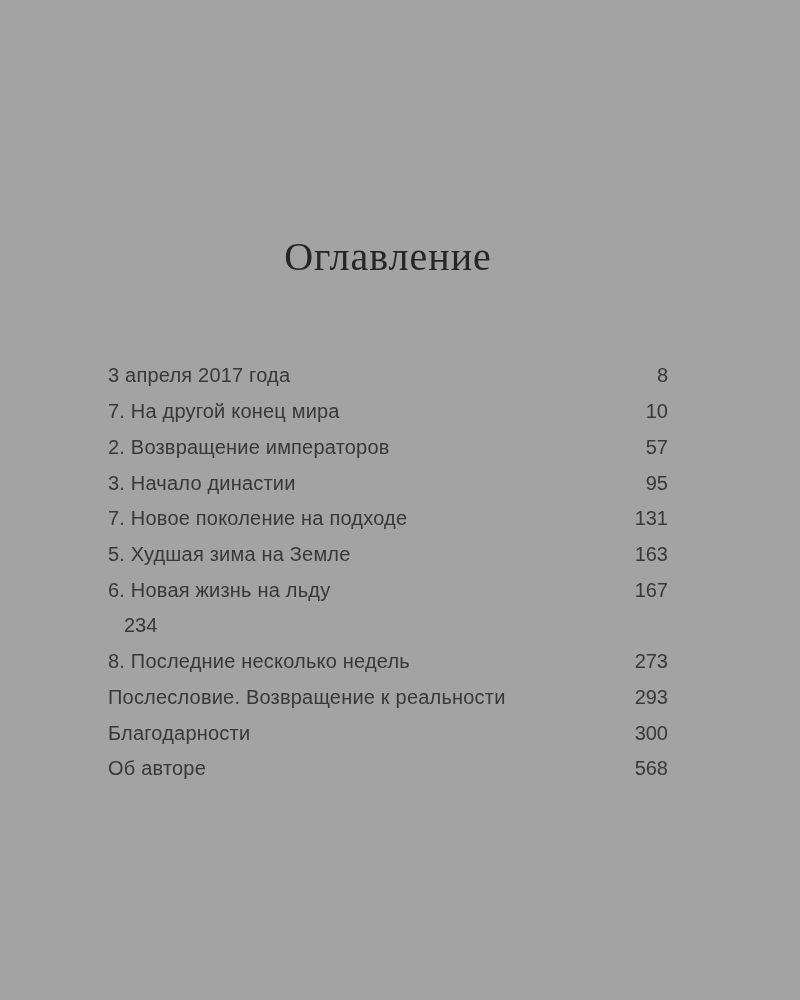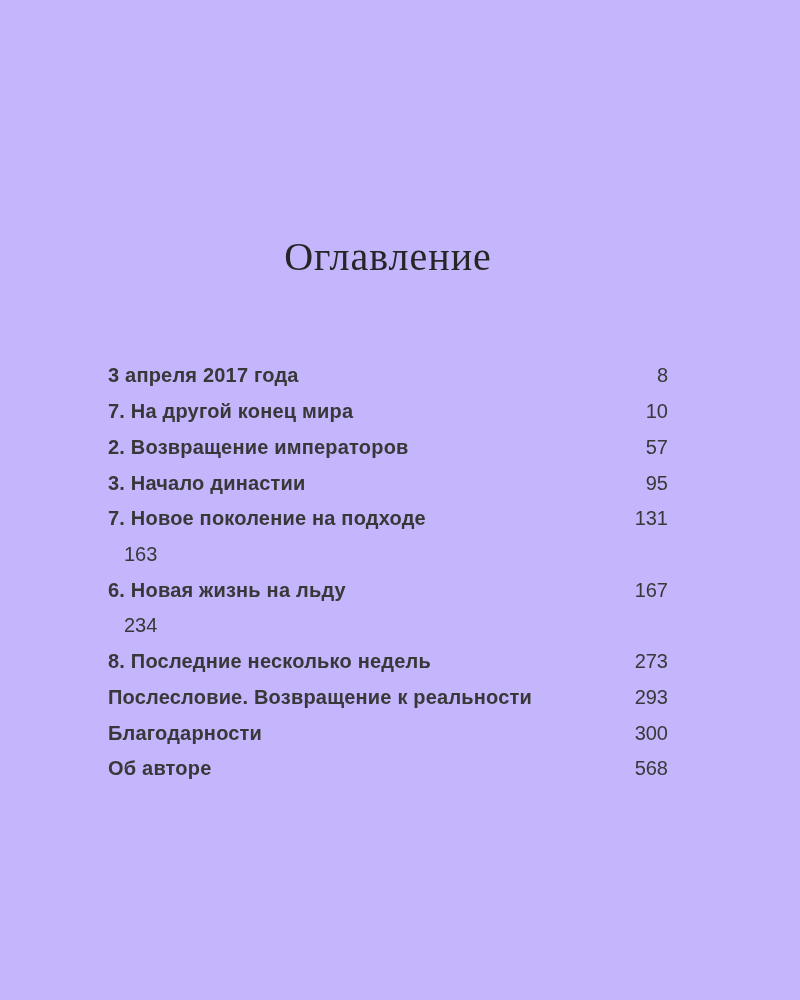--- a/index.html
+++ b/index.html
@@ -4,21 +4,21 @@
 <style>
   html, body {
     margin: 0;
     padding: 0;
     background: #ffffff;
   }
   .page {
     position: relative;
     width: 800px;
     height: 1000px;
-    background: #c4b5fd;
+    background: #a3a3a3;
     overflow: hidden;
     font-family: "Liberation Sans", sans-serif;
   }
   .title {
     position: absolute;
     top: 233px;
     left: 108px;
     width: 560px;
     margin: 0;
     text-align: center;
@@ -40,21 +40,20 @@
     display: flex;
     align-items: center;
     justify-content: space-between;
     cursor: pointer;
   }
   .toc-label {
     font-size: 20px;
     color: #383838;
     letter-spacing: 0.2px;
     white-space: nowrap;
-    font-weight: bold;
   }
   .toc-page {
     font-size: 20px;
     color: #383838;
     text-align: right;
     padding-left: 16px;
   }
 </style>
 </head>
 <body>
@@ -82,20 +81,21 @@
     <span class="toc-label">3. Начало династии</span>
     <span class="toc-page">95</span>
   </div>
 
   <div class="toc-row">
     <span class="toc-label">7. Новое поколение на подходе</span>
     <span class="toc-page">131</span>
   </div>
 
   <div class="toc-row">
+    <span class="toc-label">5. Худшая зима на Земле</span>
     <span class="toc-page">163</span>
   </div>
 
   <div class="toc-row">
     <span class="toc-label">6. Новая жизнь на льду</span>
     <span class="toc-page">167</span>
   </div>
 
   <div class="toc-row">
     <span class="toc-page">234</span>

